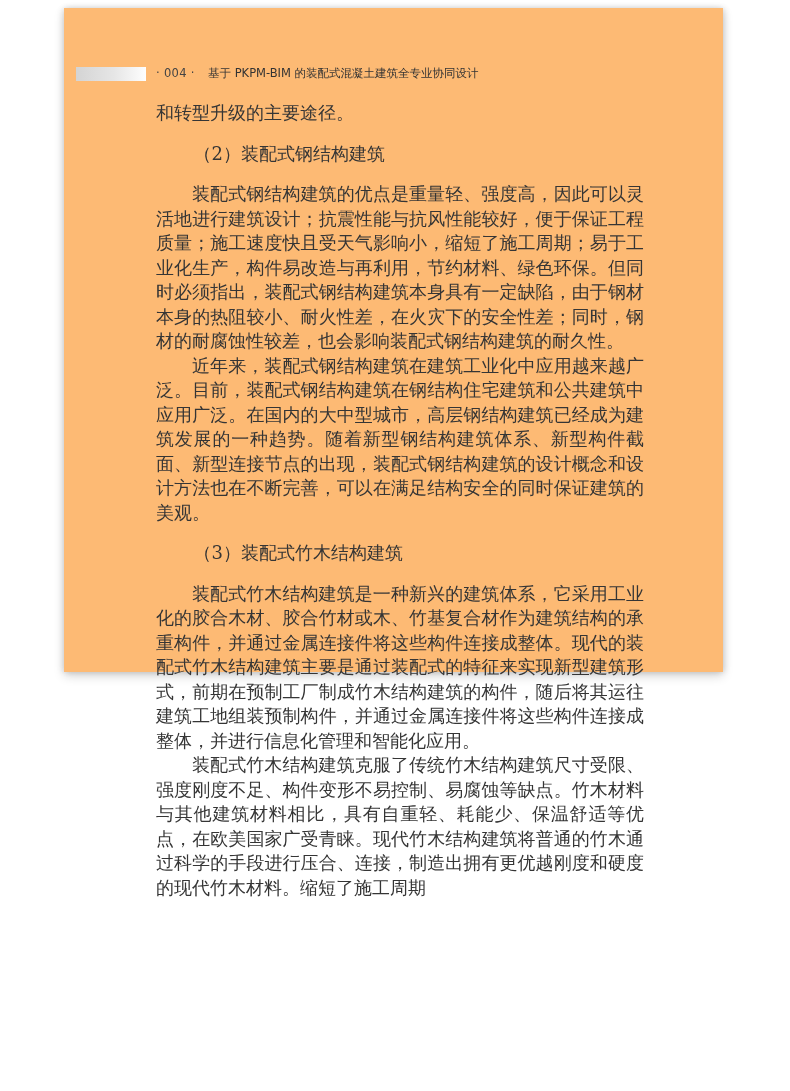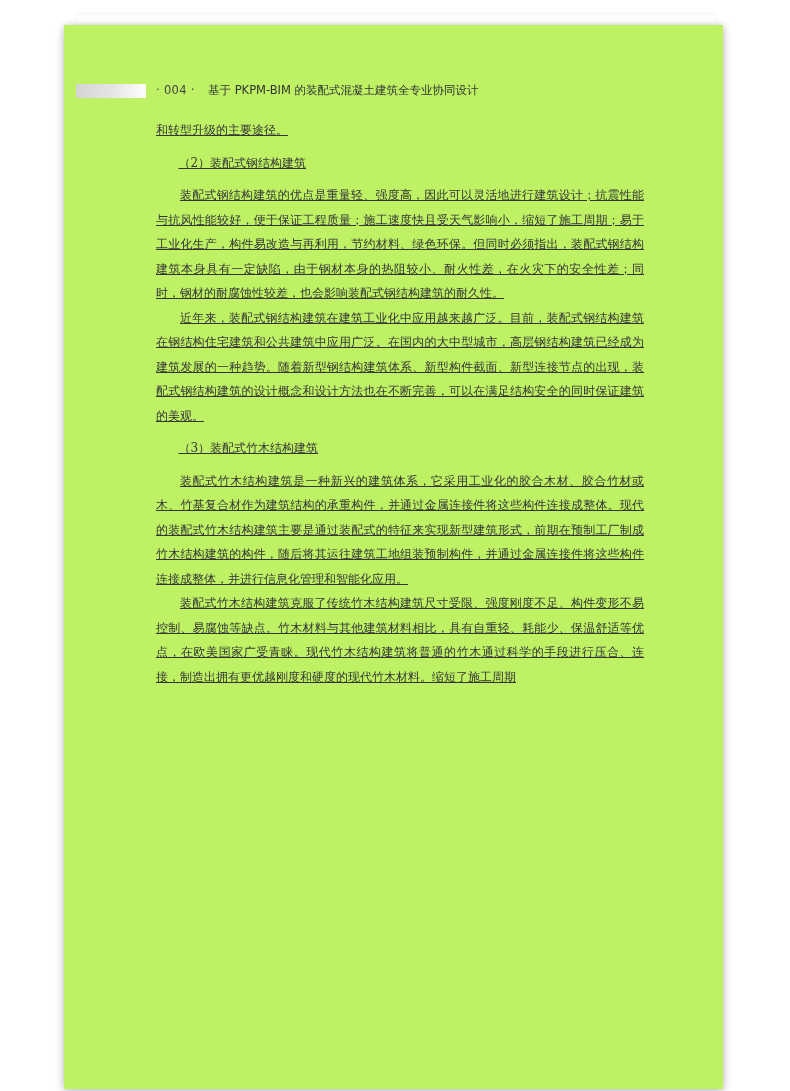--- a/index.html
+++ b/index.html
@@ -10,24 +10,24 @@
   body {
     width: 790px;
     height: 1091px;
     position: relative;
     overflow: hidden;
     font-family: "DejaVu Serif", "Liberation Serif", serif;
   }
   .page {
     position: absolute;
     left: 64px;
-    top: 25px;
+    top: 8px;
     width: 659px;
-    height: 1064px;
-    background: #bef264;
+    height: 664px;
+    background: #fdba74;
     box-shadow: 0 4px 10px rgba(0,0,0,0.16), 2px 0 6px rgba(0,0,0,0.10), -2px 0 6px rgba(0,0,0,0.08);
   }
   .page-back {
     position: absolute;
     left: 76px;
     top: 15px;
     width: 640px;
     height: 20px;
     background: #fdfdfd;
     box-shadow: 0 -1px 4px rgba(0,0,0,0.05);
@@ -64,36 +64,35 @@
     font-size: 11.5px;
     color: #333;
     white-space: nowrap;
     text-align: right;
   }
   .body-text {
     position: absolute;
     left: 92px;
     top: 93px;
     width: 488px;
-    font-size: 12px;
+    font-size: 18px;
     line-height: 24.5px;
     color: #353535;
     text-align: justify;
-    text-decoration: underline;
   }
   .body-text p {
     margin: 0;
     text-indent: 2em;
     text-align: justify;
   }
   .body-text p.cont {
     text-indent: 0;
   }
   .body-text .subheading {
-    margin: 8px;
+    margin: 16px;
     padding-left: 1.2em;
     text-indent: 0;
   }
 </style>
 </head>
 <body>
 
 <div class="page-back"></div>
 
 <div class="page">

